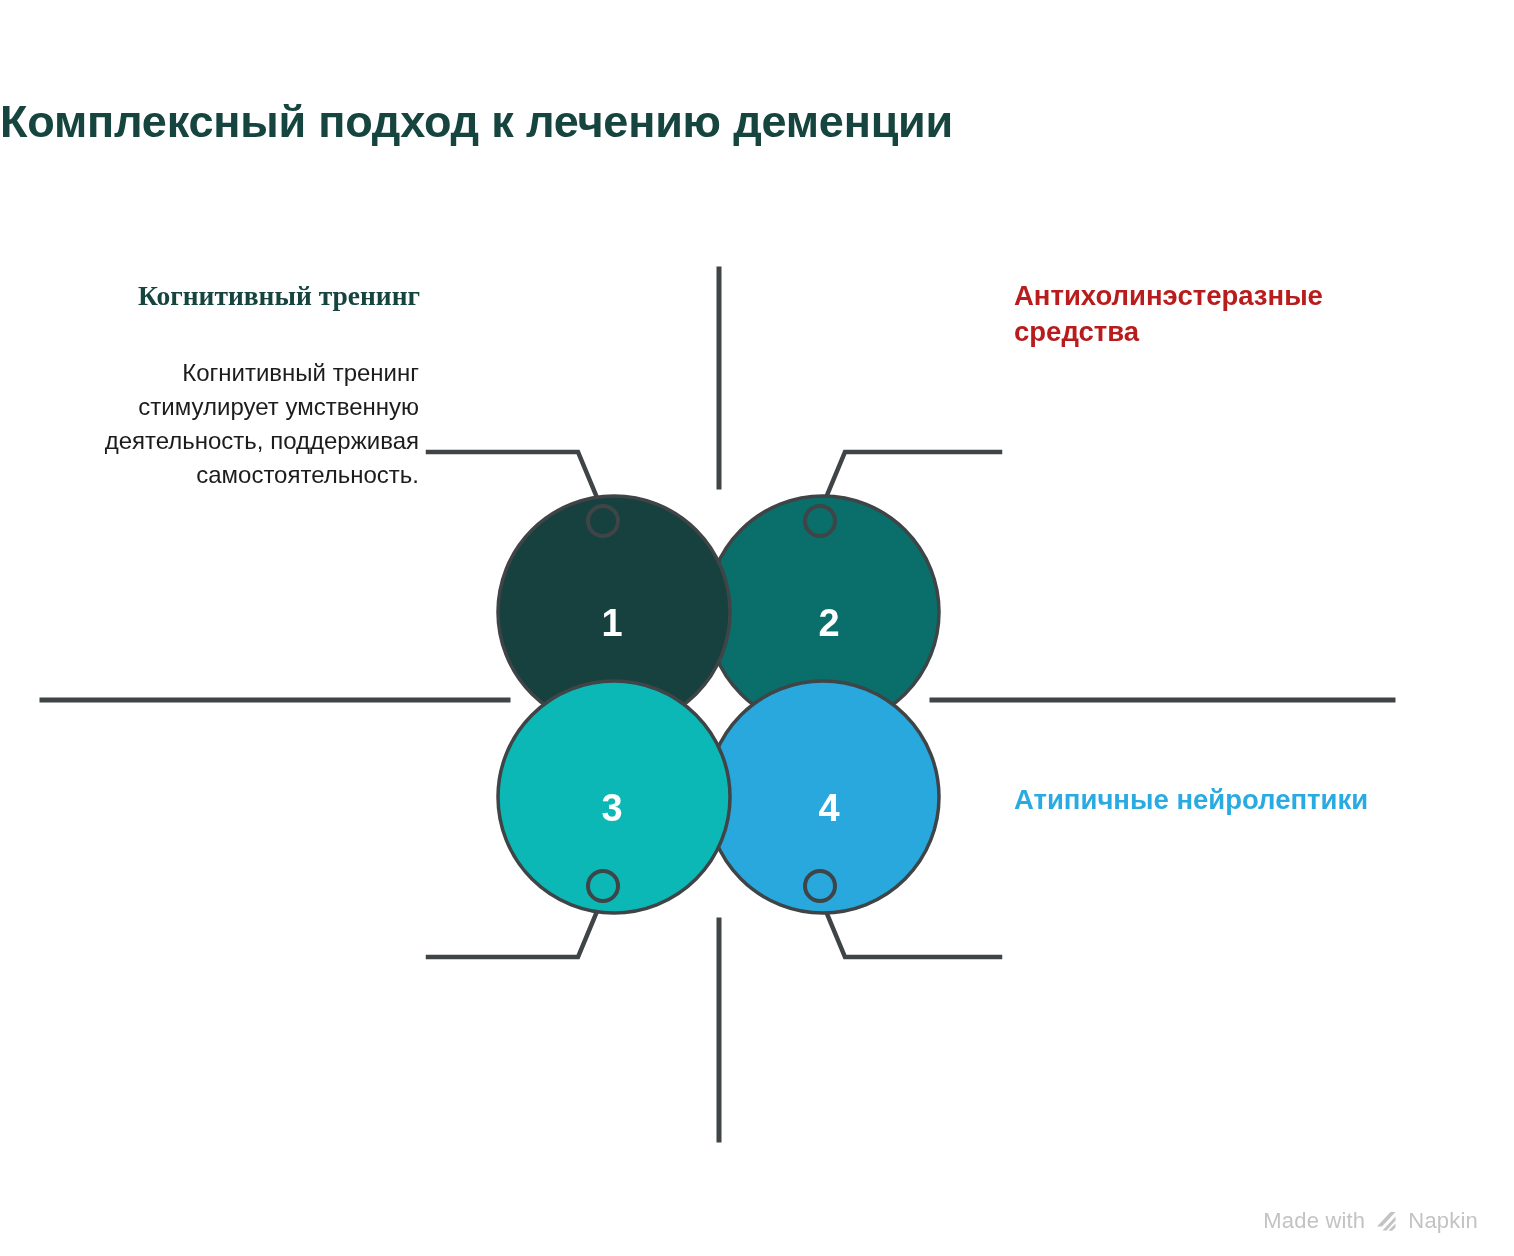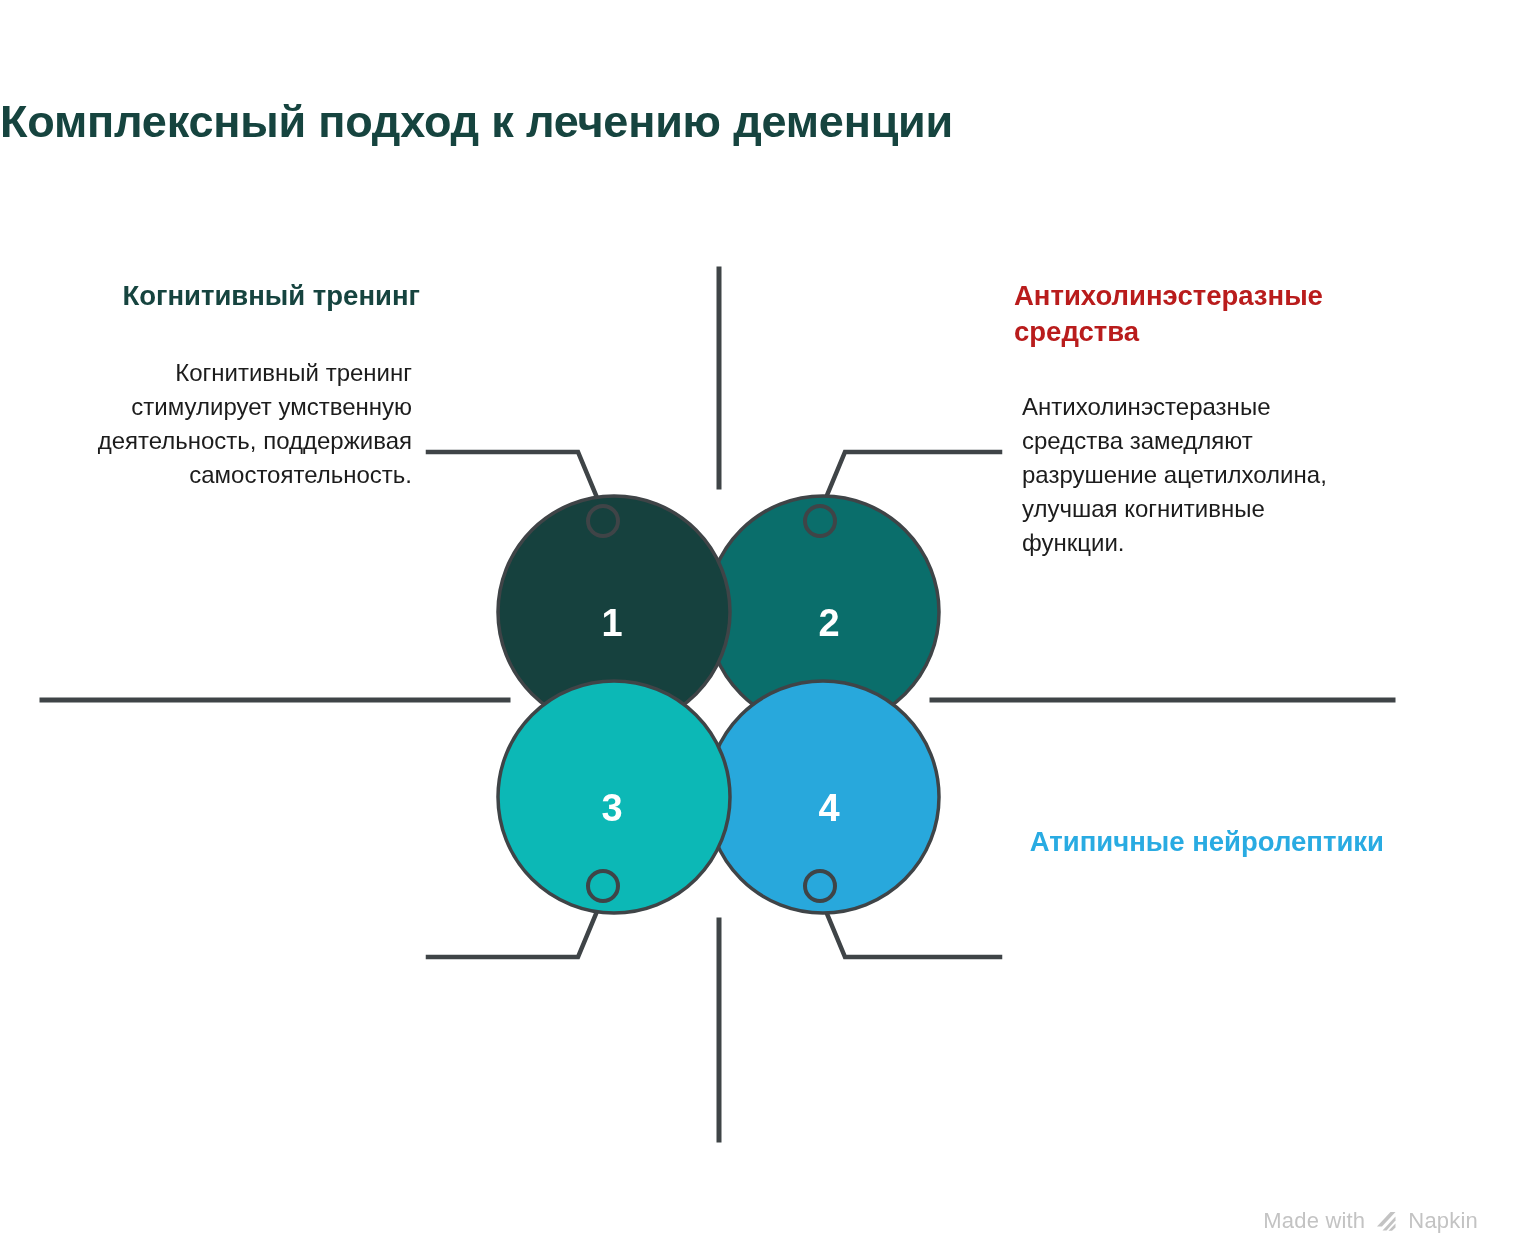--- a/index.html
+++ b/index.html
@@ -51,30 +51,30 @@
     font-size: 27.5px;
     font-weight: 700;
     line-height: 1.30;
     margin: 0;
   }
   .quad-body {
     font-size: 24px;
     font-weight: 400;
     color: #1c1c1c;
     line-height: 1.42;
-    margin: 8px;
+    margin: 1px;
   }
 
   #quad-1 {
     left: 66px;
     top: 278px;
     width: 354px;
     text-align: right;
   }
-  #quad-1 .quad-heading { color: #16443F; }
+  #quad-1 .quad-heading { color: #16443F; font-family: Liberation Serif, serif; }
   #quad-1 .quad-body { margin-top: 42px; }
 
   #quad-2 {
     left: 1014px;
     top: 278px;
     width: 440px;
     text-align: left;
   }
   #quad-2 .quad-heading { color: #b91c1c; }
   #quad-2 .quad-body { margin-top: 40px; width: 340px; }
@@ -83,23 +83,23 @@
     left: 66px;
     top: 782px;
     width: 354px;
     text-align: right;
   }
   #quad-3 .quad-heading { color: #0FC0BD; }
   #quad-3 .quad-body { margin-top: 42px; }
 
   #quad-4 {
     left: 1014px;
-    top: 824px;
+    top: 782px;
     width: 370px;
-    text-align: right;
+    text-align: left;
   }
   #quad-4 .quad-heading { color: #29ABE2; }
   #quad-4 .quad-body { margin-top: 40px; width: 340px; }
 
   
   #circles-layer {
     position: absolute;
     left: 0;
     top: 0;
     width: 1514px;
@@ -180,21 +180,20 @@
     <circle cx="820" cy="886" r="15" fill="none" stroke="#3f4447" stroke-width="4"></circle>
   </svg>
 
   <div class="quad" id="quad-1">
     <p class="quad-heading">Когнитивный тренинг</p>
     <p class="quad-body">Когнитивный тренинг стимулирует умственную деятельность, поддерживая самостоятельность.</p>
   </div>
 
   <div class="quad" id="quad-2">
     <p class="quad-heading">Антихолинэстеразные средства</p>
-    <p class="quad-body">Антихолинэстеразные средства замедляют разрушение ацетилхолина, улучшая когнитивные функции.</p>
   </div>
 
   <div class="quad" id="quad-3">
   </div>
 
   <div class="quad" id="quad-4">
     <p class="quad-heading">Атипичные нейролептики</p>
   </div>
 
   <div id="watermark">

